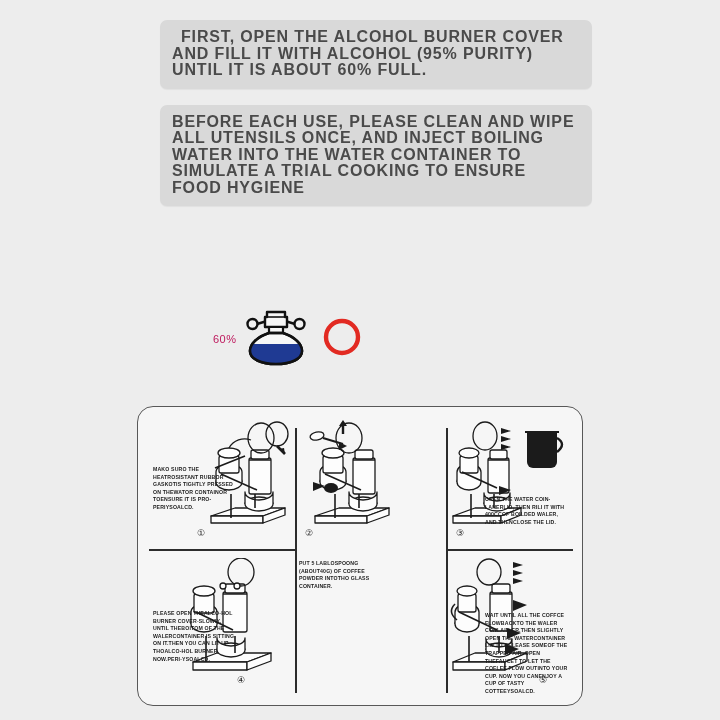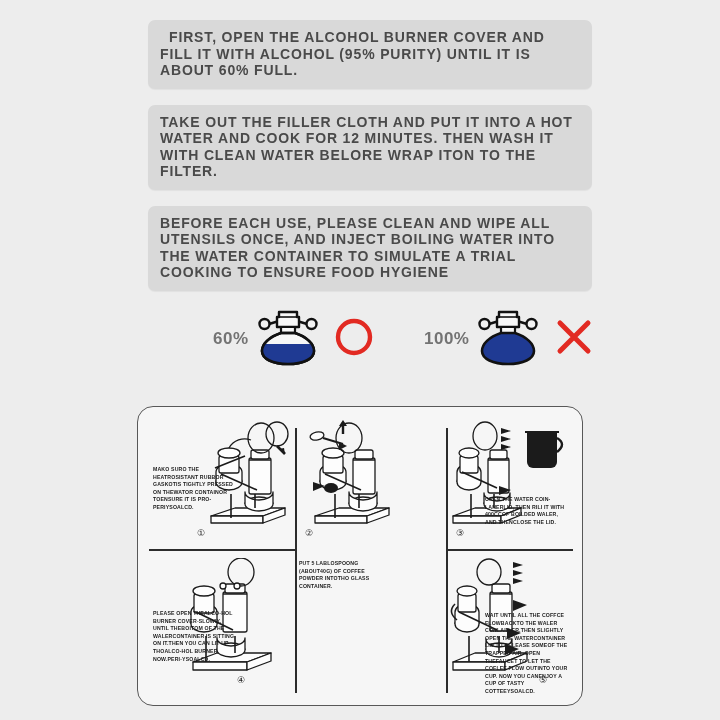--- a/index.html
+++ b/index.html
@@ -21,49 +21,50 @@
     left: 148px;
     top: 20px;
     width: 444px;
   }
   .note {
     background: #d9d9d9;
     color: #4a4a4a;
     border-radius: 7px;
     padding: 9px 12px 10px 12px;
     margin-bottom: 16px;
-    font-size: 14px;
+    font-size: 16px;
     font-weight: bold;
     letter-spacing: 0.85px;
     line-height: 16.5px;
     text-transform: uppercase;
     box-shadow: 0 1px 1px rgba(0,0,0,0.05);
+    margin-left: 12px;
   }
   .note.first { text-indent: 9px; }
 
   
   .fill-row {
     position: absolute;
     left: 0;
     top: 300px;
     width: 720px;
     height: 90px;
   }
   .fill-group {
     position: absolute;
     display: flex;
     align-items: center;
     gap: 8px;
   }
   .fill-group.good { left: 213px; top: 8px; }
   .fill-group.bad  { left: 424px; top: 8px; }
   .pct {
-    font-size: 17px;
-    font-weight: bold;
-    color: #737373;
+    font-size: 11px;
+    font-weight: normal;
+    color: #be185d;
     letter-spacing: 0.5px;
   }
   .mark-ok, .mark-no { margin-left: 6px; }
 
   
   .steps-card {
     position: absolute;
     left: 137px;
     top: 406px;
     width: 446px;
@@ -139,21 +140,20 @@
   .m2 { left: 14px;  top: 4px;  }
   .m3 { left: 2px;   top: 4px;  }
   .m4 { left: 38px;  top: 8px;  }
   .m5 { left: 2px;   top: 8px;  }
 </style>
 </head>
 <body>
 
 <div class="instructions">
   <div class="note first">FIRST, OPEN THE ALCOHOL BURNER COVER AND FILL IT WITH ALCOHOL (95% PURITY) UNTIL IT IS ABOUT 60% FULL.</div>
-  <div class="note">TAKE OUT THE FILLER CLOTH AND PUT IT INTO A HOT WATER AND COOK FOR 12 MINUTES. THEN WASH IT WITH CLEAN WATER BELORE WRAP ITON TO THE FILTER.</div>
   <div class="note">BEFORE EACH USE, PLEASE CLEAN AND WIPE ALL UTENSILS ONCE, AND INJECT BOILING WATER INTO THE WATER CONTAINER TO SIMULATE A TRIAL COOKING TO ENSURE FOOD HYGIENE</div>
 </div>
 
 <div class="fill-row">
 
   <div class="fill-group good">
     <span class="pct">60%</span>
     <span>
       <svg width="62" height="58" viewBox="0 0 62 58">
 
@@ -177,39 +177,20 @@
         <path d="M24 25 C12 29 5 36 5 43 C5 51 16 56 31 56 C46 56 57 51 57 43 C57 36 50 29 38 25 Z" fill="none" stroke="#111" stroke-width="2.6" stroke-linejoin="round"></path>
       </svg>
     </span>
     <span class="mark-ok">
       <svg width="42" height="42" viewBox="0 0 42 42">
         <circle cx="21" cy="21" r="16" fill="none" stroke="#e22a22" stroke-width="4.4"></circle>
       </svg>
     </span>
   </div>
 
-  <div class="fill-group bad">
-    <span class="pct">100%</span>
-    <span>
-      <svg width="62" height="58" viewBox="0 0 62 58">
-        <circle cx="7.5" cy="16" r="5" fill="#f2f2f2" stroke="#111" stroke-width="2.4"></circle>
-        <circle cx="54.5" cy="16" r="5" fill="#f2f2f2" stroke="#111" stroke-width="2.4"></circle>
-        <path d="M12 16 L22 13 M50 16 L40 13" stroke="#111" stroke-width="2.4" fill="none"></path>
-        <path d="M22 4 h18 v5 h2 v10 h-22 v-10 h2 z" fill="#f7f7f7" stroke="#111" stroke-width="2.4" stroke-linejoin="round"></path>
-        <line x1="22" y1="9" x2="40" y2="9" stroke="#111" stroke-width="1.6"></line>
-        <path d="M24 19 h14 v6 h-14 z" fill="#f7f7f7" stroke="#111" stroke-width="2.2"></path>
-        <path d="M24 25 C12 29 5 36 5 43 C5 51 16 56 31 56 C46 56 57 51 57 43 C57 36 50 29 38 25 Z" fill="#1f3a93" stroke="#111" stroke-width="2.6" stroke-linejoin="round"></path>
-      </svg>
-    </span>
-    <span class="mark-no">
-      <svg width="42" height="42" viewBox="0 0 42 42">
-        <path d="M7 7 L35 35 M35 7 L7 35" stroke="#e22a22" stroke-width="5" stroke-linecap="round"></path>
-      </svg>
-    </span>
-  </div>
 </div>
 
 <div class="steps-card">
   <div class="steps-grid">
 
     <div class="divider v1"></div>
     <div class="divider v2"></div>
     <div class="divider h1"></div>
     <div class="divider h2"></div>
 

